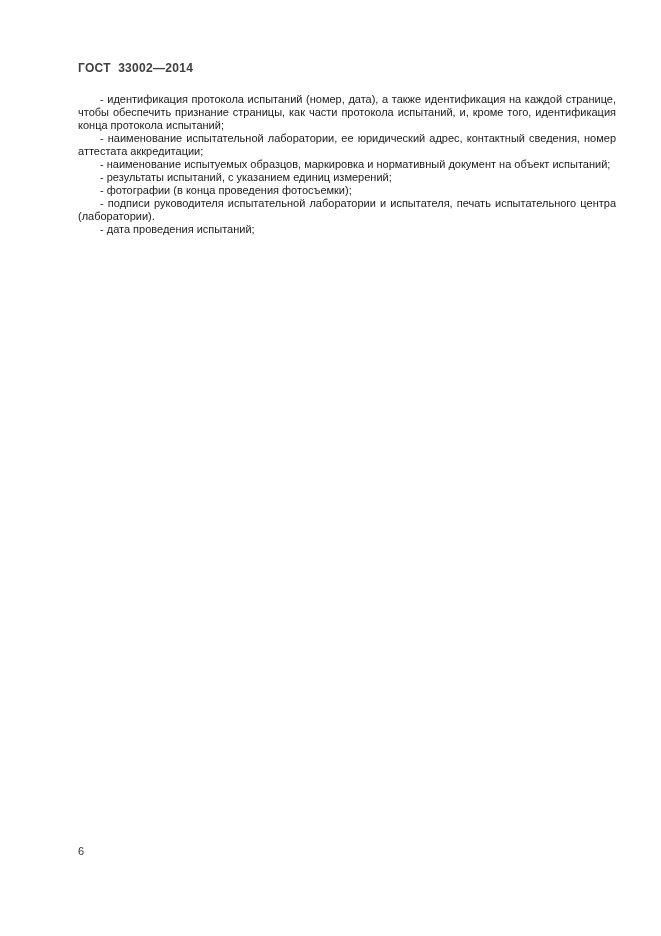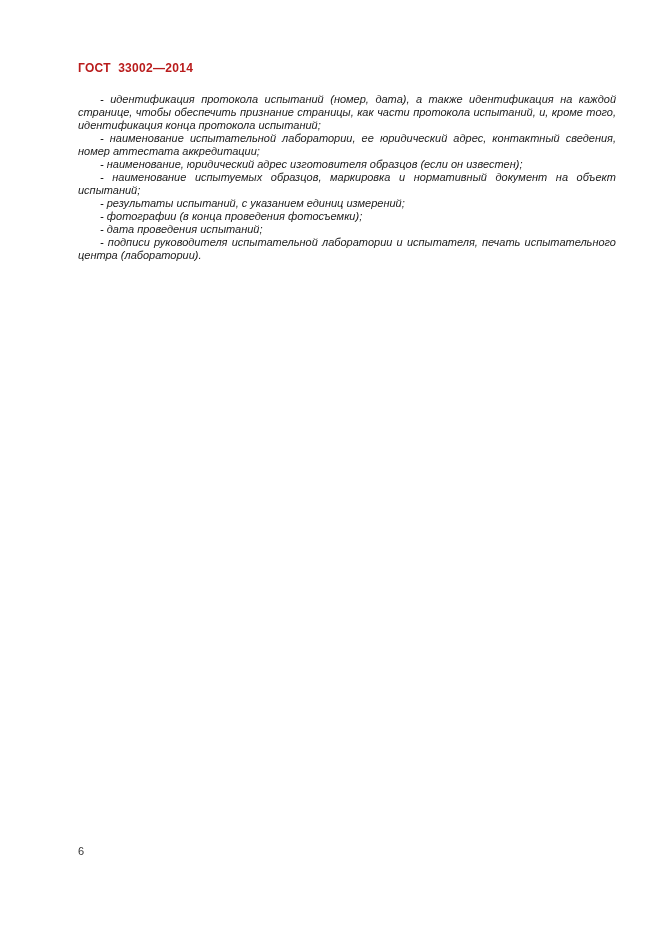--- a/index.html
+++ b/index.html
@@ -15,62 +15,60 @@
     font-family: "Liberation Sans", "DejaVu Sans", sans-serif;
     color: #1a1a1a;
     overflow: hidden;
   }
   .doc-header {
     position: absolute;
     left: 78px;
     top: 61px;
     font-size: 12px;
     font-weight: bold;
-    color: #b91c1c;
+    color: #404040;
     letter-spacing: 0.3px;
     white-space: pre;
   }
   .doc-content {
     position: absolute;
     left: 78px;
     top: 93px;
     width: 538px;
     font-size: 11px;
     line-height: 13px;
     text-align: justify;
     hyphens: manual;
     -webkit-hyphens: manual;
   }
   .para {
     margin: 0;
     padding: 0;
     text-indent: 22px;
-    font-style: italic;
   }
   .page-number {
     position: absolute;
     left: 78px;
     top: 845px;
     font-size: 11px;
     color: #333333;
   }
 </style>
 </head>
 <body>
 
 <div class="page">
 
   <div class="doc-header">ГОСТ&nbsp; 33002—2014</div>
 
   <div class="doc-content">
     <p class="para">- идентификация протокола испытаний (номер, дата), а также идентификация на каждой странице, чтобы обеспечить признание страницы, как части протокола испытаний, и, кроме того, идентификация конца протокола испытаний;</p>
     <p class="para">- наименование испытательной лаборатории, ее юридический адрес, контактный сведения, номер аттестата аккредитации;</p>
-    <p class="para">- наименование, юридический адрес изготовителя образцов (если он известен);</p>
     <p class="para">- наименование испытуемых образцов, маркировка и нормативный документ на объект испытаний;</p>
     <p class="para">- результаты испытаний, с указанием единиц измерений;</p>
     <p class="para">- фотографии (в конца проведения фотосъемки);</p>
+    <p class="para">- подписи руководителя испытательной лаборатории и испытателя, печать испытательного цент­ра (лаборатории).</p>
     <p class="para">- дата проведения испытаний;</p>
-    <p class="para">- подписи руководителя испытательной лаборатории и испытателя, печать испытательного цент­ра (лаборатории).</p>
   </div>
 
   <div class="page-number">6</div>
 
 </div>
 
 </body></html>

